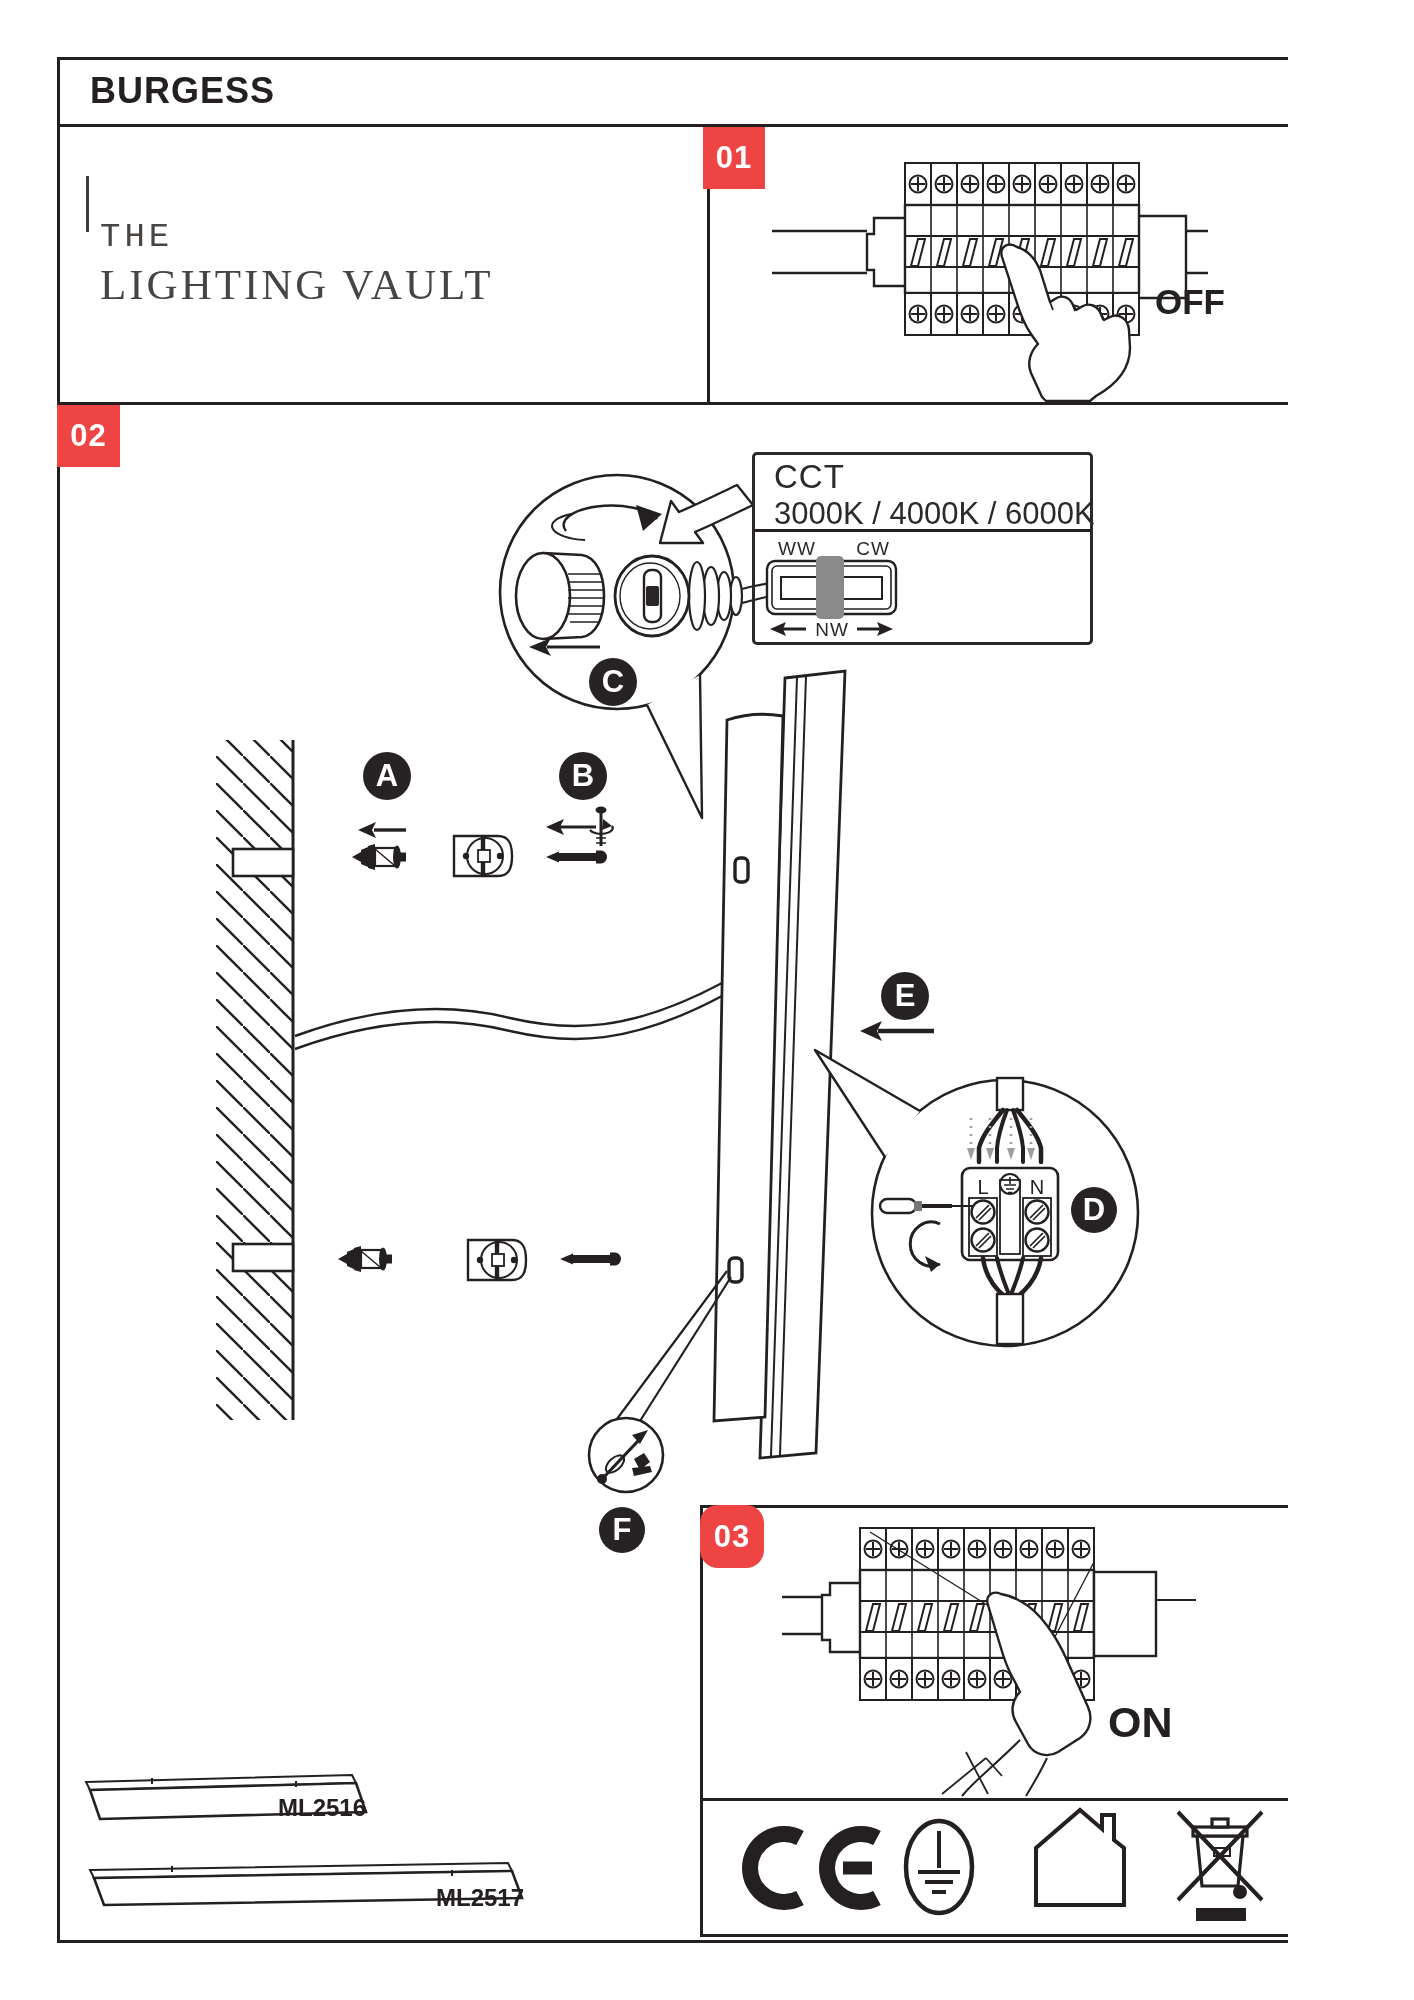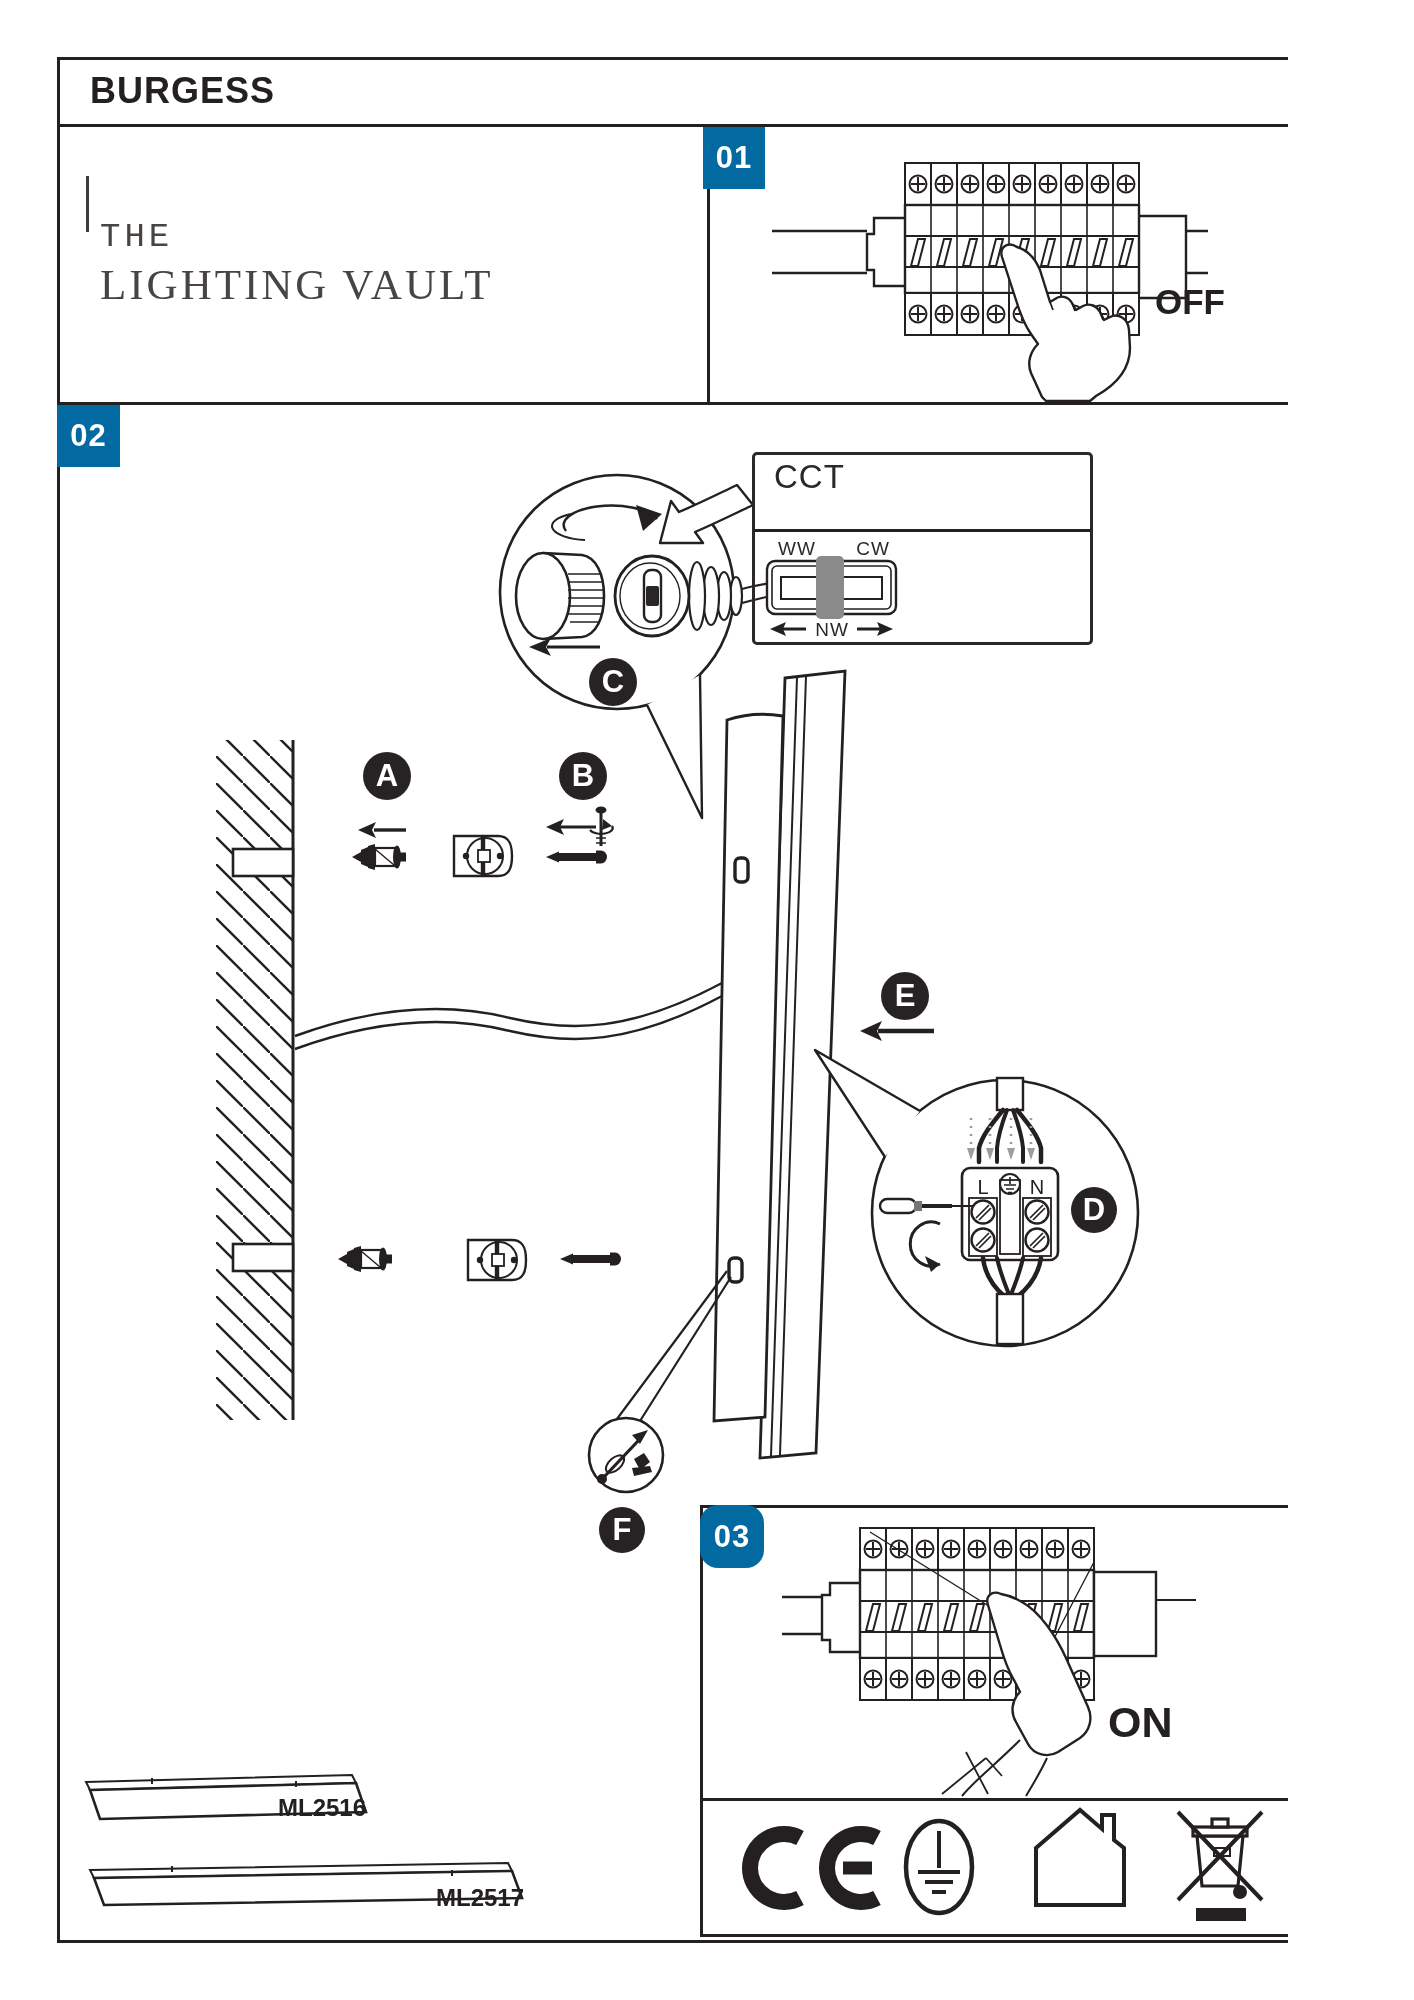--- a/index.html
+++ b/index.html
@@ -7,21 +7,21 @@
         font-family:"Liberation Sans",sans-serif;color:#242021;overflow:hidden;}
   .abs{position:absolute;}
   .line{background:#242021;}
   .frame{left:57px;top:57px;width:1300px;height:1886px;border:3px solid #242021;box-sizing:border-box;}
   .brand{left:90px;top:70px;font-size:36px;font-weight:700;letter-spacing:1px;color:#242021;}
   .logo-bar{left:86px;top:176px;width:3px;height:56px;background:#3f3c3a;}
   .logo-the{left:100px;top:218px;font-family:Liberation Mono, monospace;font-size:34px;
             letter-spacing:4px;color:#484442;font-weight:400;}
   .logo-main{left:100px;top:260px;font-family:"Liberation Serif",serif;font-size:43px;
              letter-spacing:3px;color:#484442;font-weight:400;text-align:center;}
-  .badge-step{background:#0369a1;color:#fff;font-size:31px;font-weight:700;
+  .badge-step{background:#ef4444;color:#fff;font-size:31px;font-weight:700;
               display:flex;align-items:center;justify-content:center;letter-spacing:1px;}
   .badge-letter{background:#272324;color:#fff;font-size:31px;font-weight:700;border-radius:50%;
                 width:48px;height:48px;display:flex;align-items:center;justify-content:center;}
   .state-label{font-weight:700;color:#242021;}
   .cct-box{left:752px;top:452px;width:341px;height:193px;border:3px solid #2b2827;
            border-radius:5px;box-sizing:border-box;}
   .cct-title{left:774px;top:458px;font-size:33px;color:#2c2a29;letter-spacing:1px;}
   .cct-options{left:774px;top:496px;font-size:31px;color:#2c2a29;white-space:nowrap;}
   .cct-divider{left:754px;top:529px;width:337px;height:3px;}
   .sw-label{font-size:19px;color:#2c2a29;letter-spacing:1px;text-align:center;width:44px;}
@@ -379,20 +379,21 @@
   <div class="abs logo-the">THE</div>
   <div class="abs logo-main">LIGHTING VAULT</div>
 
   <div class="abs badge-step" style="left:703px;top:127px;width:62px;height:62px;">01</div>
   <div class="abs state-label" style="left:1155px;top:282px;font-size:35px;">OFF</div>
 
   <div class="abs badge-step" style="left:57px;top:405px;width:63px;height:62px;">02</div>
 
   <div class="abs cct-box"></div>
   <div class="abs cct-title">CCT</div>
+  <div class="abs cct-options">3000K / 4000K / 6000K</div>
   <div class="abs line cct-divider"></div>
   <div class="abs sw-label" style="left:775px;top:538px;">WW</div>
   <div class="abs sw-label" style="left:844px;top:538px;margin-left:7px;">CW</div>
   <div class="abs sw-label" style="left:810px;top:619px;">NW</div>
 
   <div class="abs badge-letter" style="left:363px;top:752px;">A</div>
   <div class="abs badge-letter" style="left:559px;top:752px;">B</div>
   <div class="abs badge-letter" style="left:589px;top:658px;">C</div>
   <div class="abs badge-letter" style="left:1071px;top:1187px;width:46px;height:46px;">D</div>
   <div class="abs badge-letter" style="left:881px;top:972px;">E</div>

